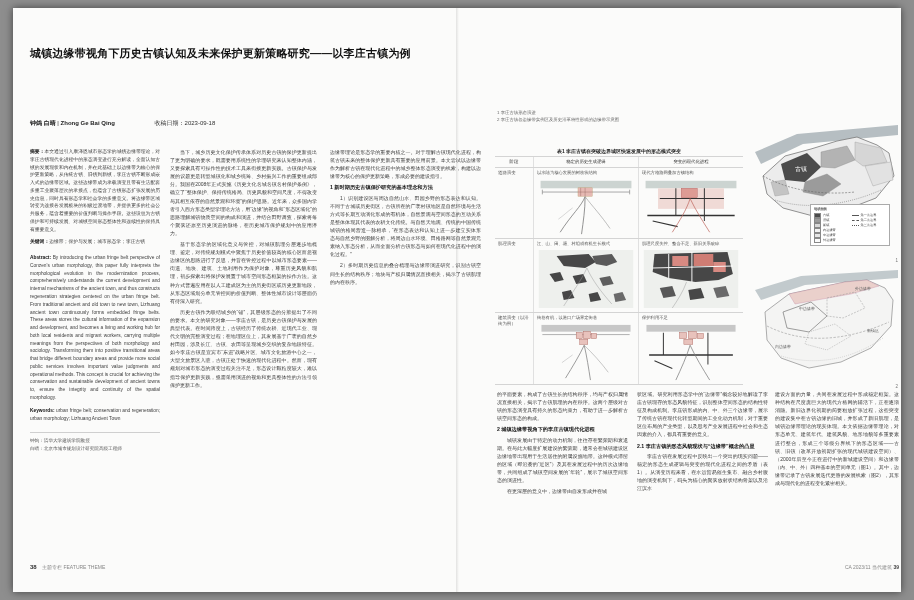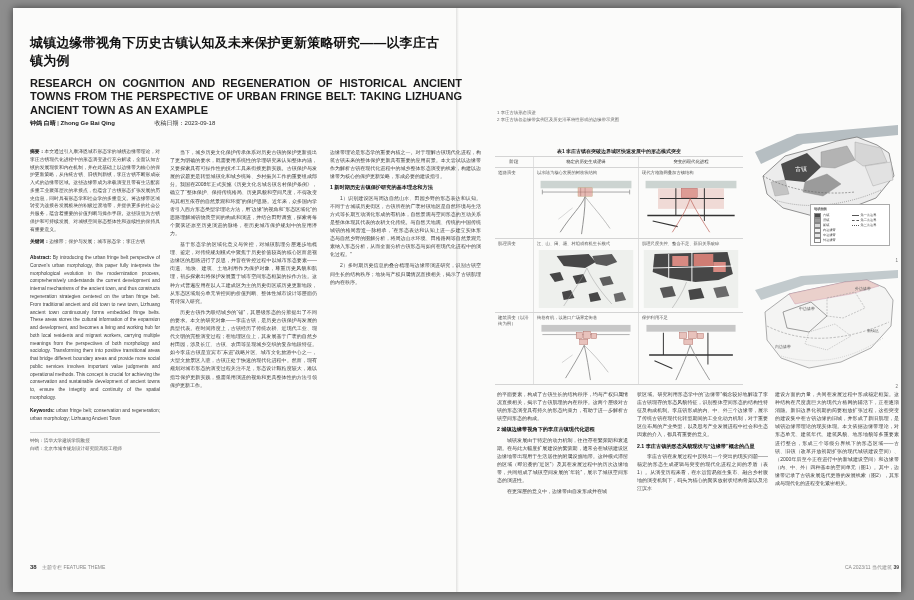--- a/index.html
+++ b/index.html
@@ -1,20 +1,20 @@
 <!DOCTYPE html>
 <html><head>
 <meta charset="utf-8">
 <style>
   html,body{margin:0;padding:0;}
   body{font-family:"Liberation Sans","DejaVu Sans",sans-serif;}
   .canvas{position:relative;width:914px;height:600px;background:#8e8e8e;overflow:hidden;}
   .spread{position:absolute;left:13px;top:8px;width:888px;height:584px;background:#fbfbfa;box-shadow:0 0 8px rgba(0,0,0,.55);}
   .gutter{position:absolute;left:443px;top:0;width:3px;height:100%;background:linear-gradient(90deg,rgba(0,0,0,.10),rgba(0,0,0,0));}
-  .title-cn{position:absolute;left:17px;top:26px;width:418px;font-size:13px;font-weight:bold;line-height:1.4;color:#111;letter-spacing:.2px;}
+  .title-cn{position:absolute;left:17px;top:38px;width:418px;font-size:11px;font-weight:bold;line-height:1.4;color:#111;letter-spacing:.2px;}
   .title-en{position:absolute;left:17px;top:69px;width:432px;font-size:11px;font-weight:bold;line-height:1.22;color:#1a1a1a;text-align:justify;}
   .authors{position:absolute;left:17px;top:111px;width:420px;font-size:6px;color:#222;}
   .authors b{font-weight:bold;}
   .authors .recv{margin-left:38px;color:#333;}
   .col{position:absolute;top:140px;height:402px;overflow:hidden;font-size:5px;line-height:1.62;text-align:justify;color:#3c3c3c;}
   .col p{margin:0 0 3px;text-indent:2em;}
   .col p.noind{text-indent:0;}
   .col .h{font-weight:bold;text-indent:0;font-size:5.2px;color:#111;margin:4px 0 2px;line-height:1.4;}
   .abs-col{left:17px;width:130px;font-size:4.8px;}
   .abs-col .lbl{font-weight:bold;color:#111;}
@@ -54,21 +54,20 @@
   .rb{position:absolute;}
 </style>
 </head>
 <body>
 
 <div class="canvas">
   <div class="spread">
     <div class="gutter"></div>
 
     <div class="title-cn">城镇边缘带视角下历史古镇认知及未来保护更新策略研究——以李庄古镇为例</div>
-    <div class="title-en">RESEARCH ON COGNITION AND REGENERATION OF HISTORICAL ANCIENT TOWNS FROM THE PERSPECTIVE OF URBAN FRINGE BELT: TAKING LIZHUANG ANCIENT TOWN AS AN EXAMPLE</div>
     <div class="authors">
       <b>钟鸽  白晴</b>
       <span>|</span>
       <b>Zhong Ge  Bai Qing</b>
       <span class="recv">收稿日期：2023-09-18</span>
     </div>
 
     <div class="col abs-col">
       <div class="block">
         <span class="lbl">摘要：</span><span>本文通过引入康泽恩城市形态学的城镇边缘带理论，对李庄古镇现代化进程中的形态演变进行充分解读，全面认知古镇的发展现状和内在机制，并在此基础上以边缘带为核心的保护更新策略，从传统古镇、旧镇到新镇，李庄古镇不断形成嵌入式的边缘带区域。这些边缘带成为承载演变且带有生活配套多重工业聚落层次的承接点，也蕴含了古镇形态扩张发展的历史信息，同时具有形态学和社会学的多重意义。将边缘带区域转变为连接各发展板块的积极过渡地带，并提供更多的社会公共服务，蕴含着重要的价值判断与操作手段。这些设想为古镇保护和可持续发展、对城镇空间形态整体性和连续性的保持具有重要意义。</span>

